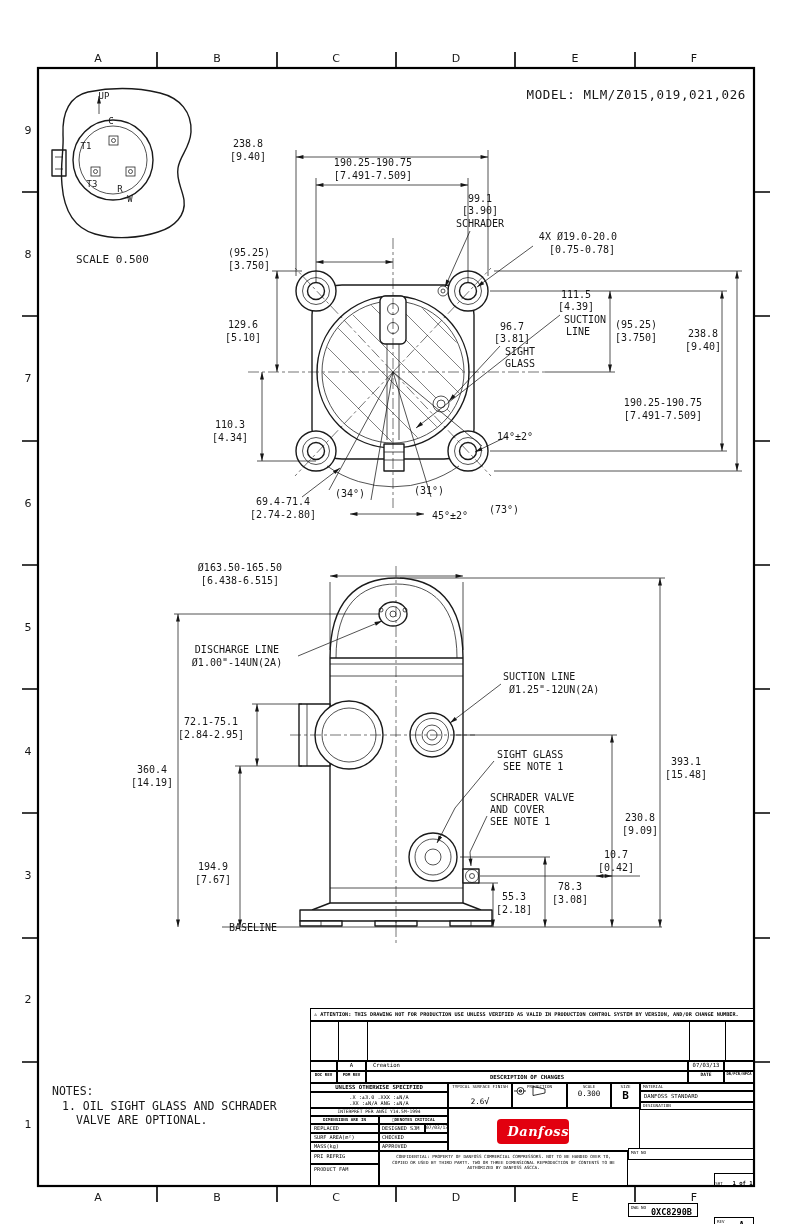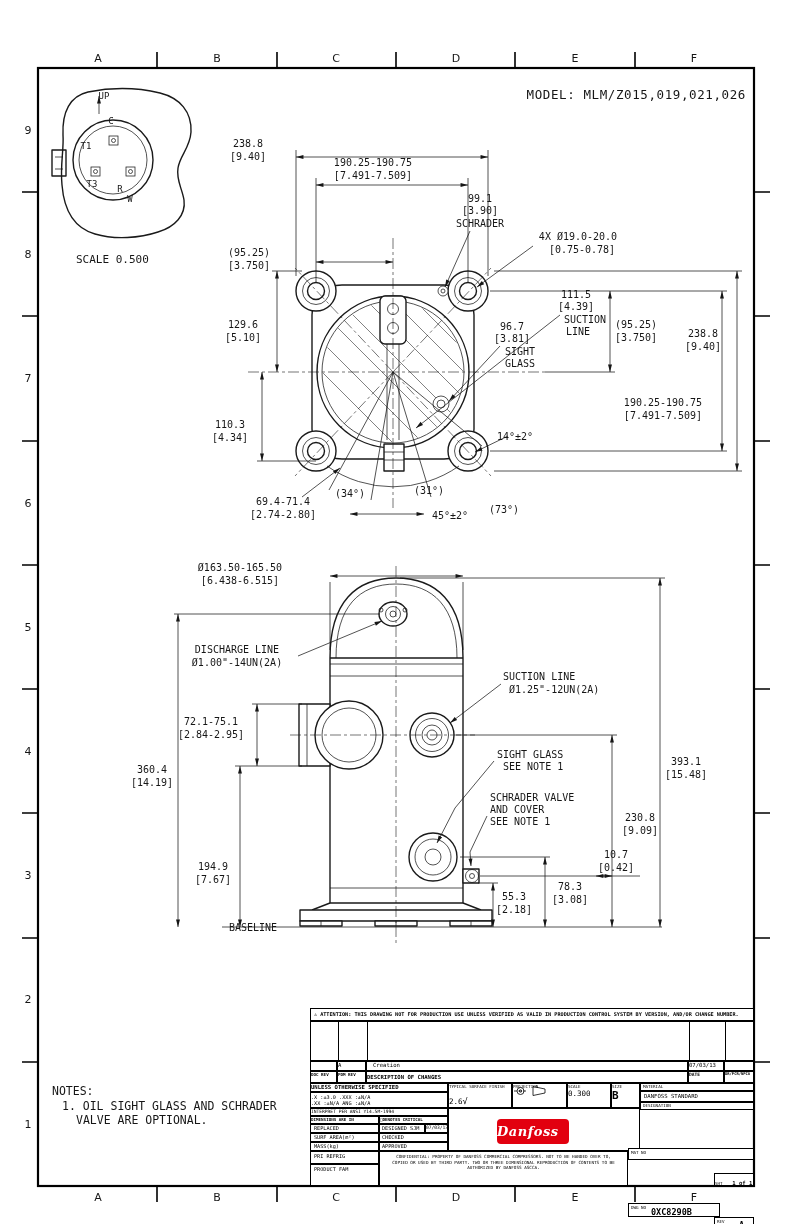--- a/index.html
+++ b/index.html
@@ -19,27 +19,27 @@
   .d{font-size:10px;text-anchor:middle}
   .ds{font-size:10px;text-anchor:start}
   .dl{font-size:9px;text-anchor:middle}
   .nt{font-size:11.5px;text-anchor:start}
   .gl{font-size:11px;text-anchor:middle;font-family:"DejaVu Sans",sans-serif}
   .mt{font-size:12.5px;text-anchor:end;letter-spacing:.6px}
   
   .tb{position:absolute;left:310px;top:1008px;width:444px;height:178px;color:#000}
   .cell{position:absolute;border:1px solid #000;box-sizing:border-box;background:#fff;overflow:hidden;line-height:1.2}
   .vline{position:absolute;top:0;bottom:0;width:0;border-left:1px solid #000}
-  .c{text-align:left}.b{font-weight:bold}
+  .c{text-align:center}.b{font-weight:bold}
   .f38{font-size:3.8px}.f4{font-size:4.2px}.f45{font-size:4.6px}.f5{font-size:5.2px}
   .f55{font-size:5.6px}.f7{font-size:7.5px}.f8{font-size:8.5px}.f11{font-size:11px}
   .pl2{padding-left:2px}.pl3{padding-left:3px}.pl6{padding-left:6px}.pt1{padding-top:1px}
   .att{display:flex;align-items:center;gap:3px;font-weight:bold;padding-left:3px}
   .lg{position:absolute;left:48px;top:10px;width:72px;height:25px;background:#e2000f;border-radius:4px;
-      display:flex;align-items:center;justify-content:flex-start}
+      display:flex;align-items:center;justify-content:flex-end}
   .lg span{color:#fff;font-style:italic;font-weight:bold;font-size:13px;
       font-family:"DejaVu Serif",serif;letter-spacing:.5px}
   .conf{font-size:4.3px;line-height:5.6px;padding:2px 8px;text-align:center}
   .rel{position:relative}
 </style>
 </head>
 <body>
 
 <div class="sheet">
 
@@ -372,21 +372,21 @@
           <span>Danfoss</span>
         </div>
   </div>
 
   <div class="cell conf" style="left:69px;top:143px;width:249px;height:35px">CONFIDENTIAL: PROPERTY OF DANFOSS COMMERCIAL COMPRESSORS. NOT TO BE HANDED OVER TO, COPIED OR USED BY THIRD PARTY. TWO OR THREE DIMENSIONAL REPRODUCTION OF CONTENTS TO BE AUTHORIZED BY DANFOSS ASCCA.</div>
 
   <div class="cell f4 pl2" style="left:330px;top:75px;width:114px;height:8px">MATERIAL</div>
   <div class="cell f55 pl3" style="left:330px;top:83px;width:114px;height:11px;line-height:9px">DANFOSS STANDARD</div>
   <div class="cell f4 pl2" style="left:330px;top:94px;width:114px;height:8px">DESIGNATION</div>
   <div class="cell f4 pl2 pt1" style="left:318px;top:140px;width:126px;height:12px">MAT NO</div>
-  <div class="cell rel" style="left:318px;top:152px;width:92px;height:14px">
+  <div class="cell rel" style="left:318px;top:152px;width:70px;height:14px">
     <span class="f4" style="position:absolute;left:2px;top:1px">DWG NO</span>
     <span class="f8 b" style="position:absolute;left:22px;top:3px">0XC8290B</span>
   </div>
   <div class="cell rel" style="left:404px;top:152px;width:40px;height:13px">
     <span class="f4" style="position:absolute;left:2px;top:1px">REV</span>
     <span class="f8 b" style="position:absolute;left:24px;top:2px">A</span>
   </div>
 
   <div class="cell c" style="left:404px;top:165px;width:40px;height:13px;line-height:11px">
     <span class="f4">SHT</span>

